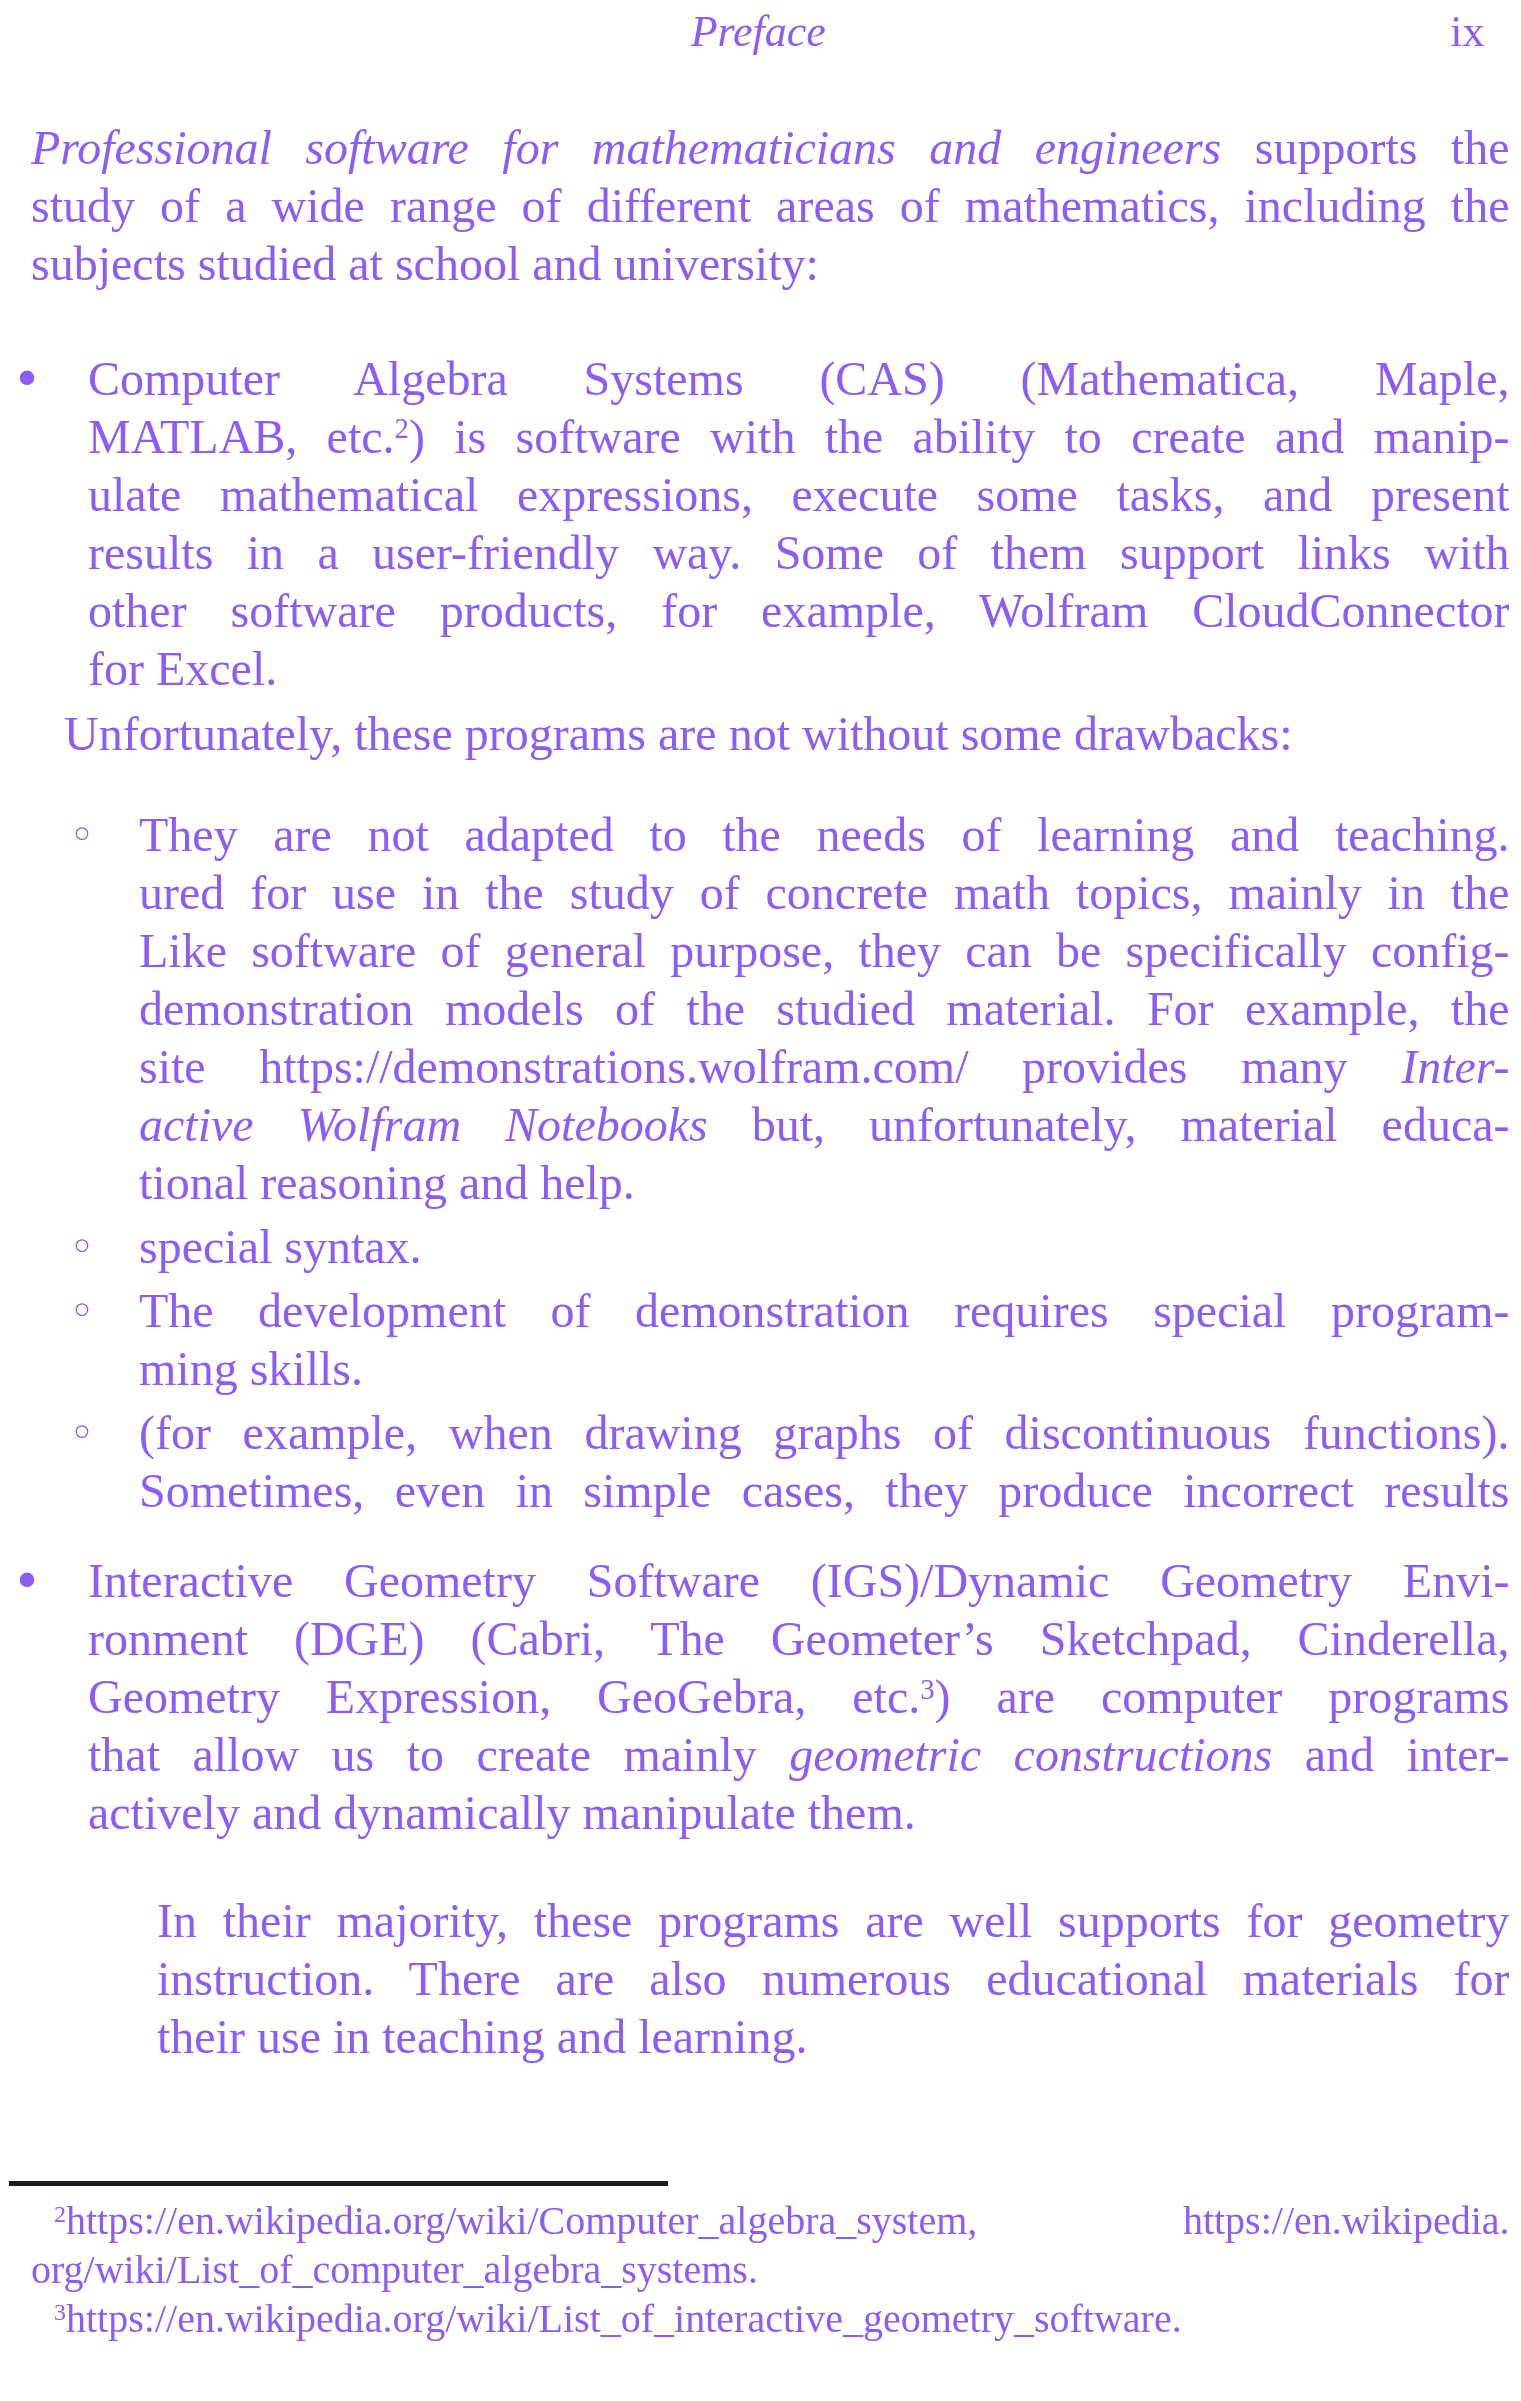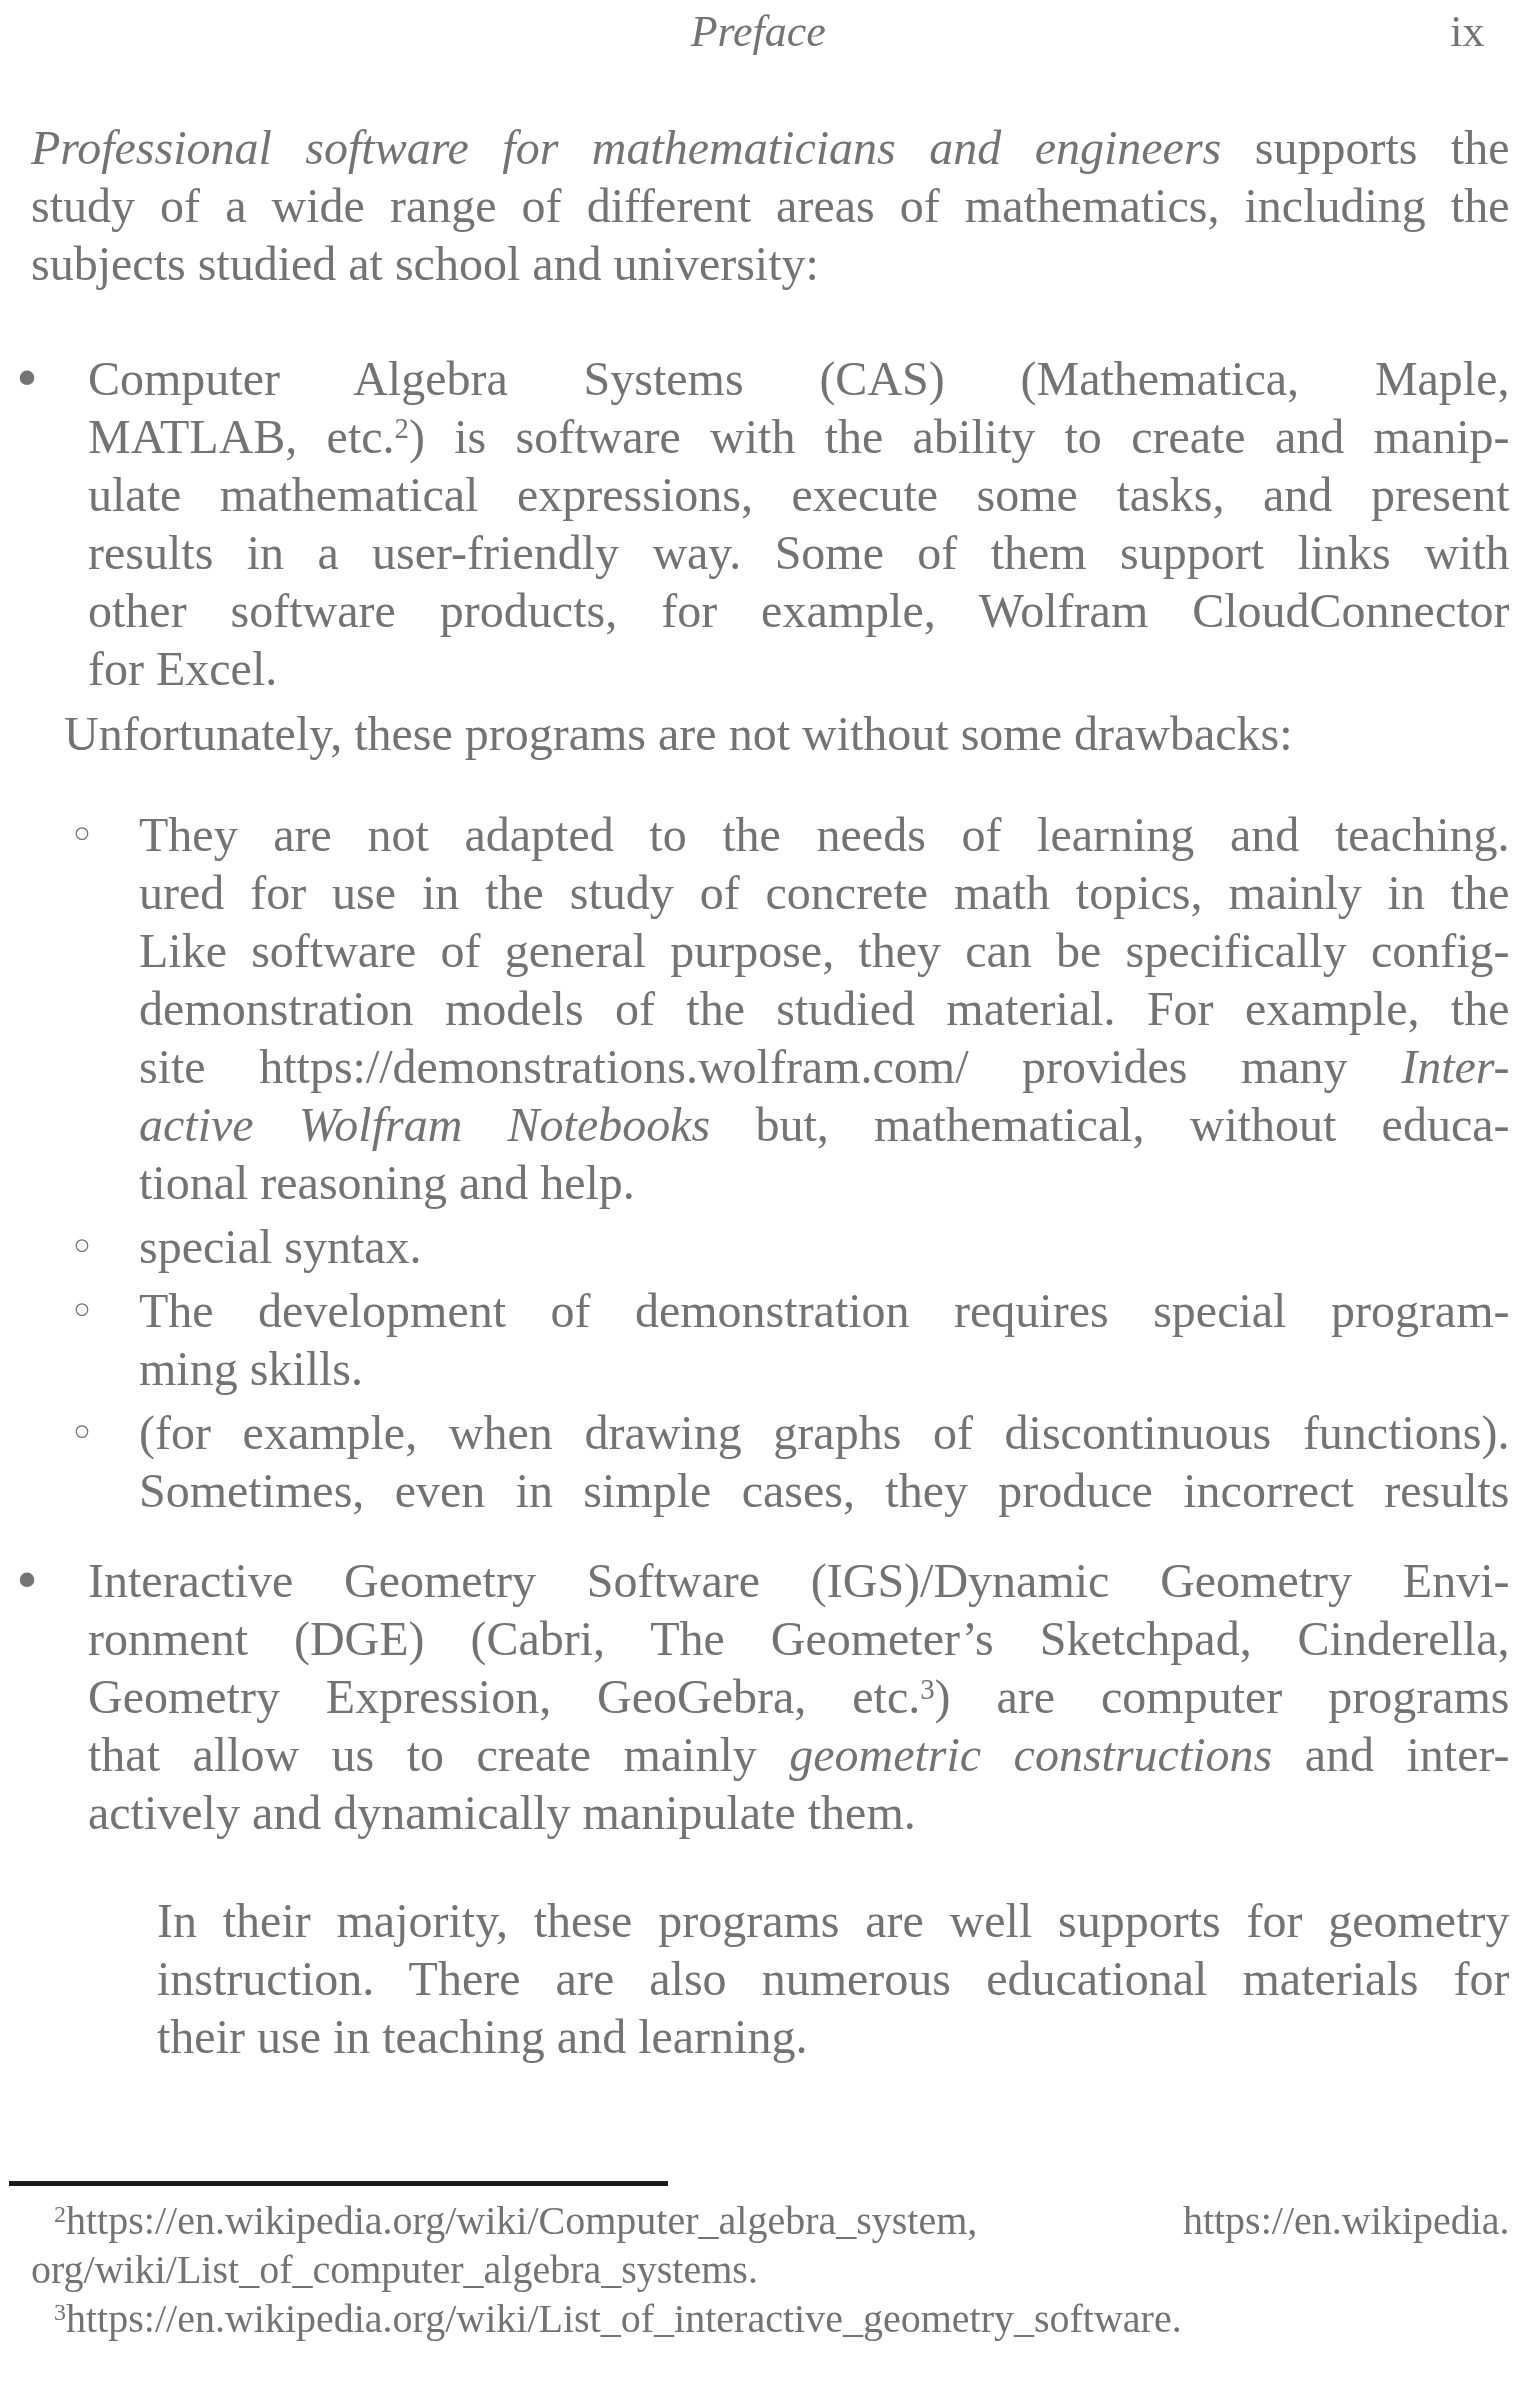--- a/index.html
+++ b/index.html
@@ -2,21 +2,21 @@
 <html style="font-size:14px"><head>
 <meta charset="utf-8">
 <style>
   html,body{margin:0;padding:0;background:#ffffff;}
   .page{
     position:relative;
     width:1521px;height:2401px;
     box-sizing:border-box;
     padding:3.6px 11.5px 0 7px;
     background:#ffffff;
-    color:#737373;
+    color:#8b5cf6;
     font-family:"Liberation Serif","DejaVu Serif",serif;
     font-size:48px;
     line-height:58px;
     overflow:hidden;
   }
   .runhead{position:relative;font-size:44px;line-height:55px;}
   .rh-title{display:block;text-align:center;font-style:italic;}
   .rh-page{position:absolute;top:0;right:25px;font-style:normal;}
 
   .line{display:block;margin-left:24px;}
@@ -74,21 +74,21 @@
 
   <div class="line lead">Unfortunately, these programs are not without some drawbacks:</div>
 
   <div class="item sub s1">
     <span class="marker">◦</span>
     <div class="line just">They are not adapted to the needs of learning and teaching.</div>
     <div class="line just">ured for use in the study of concrete math topics, mainly in the</div>
     <div class="line just">Like software of general purpose, they can be specifically config-</div>
     <div class="line just">demonstration models of the studied material. For example, the</div>
     <div class="line just"><span>site https://demonstrations.wolfram.com/ provides many </span><span class="it">Inter-</span></div>
-    <div class="line just"><span class="it">active Wolfram Notebooks</span><span> but, mathematical, without educa-</span></div>
+    <div class="line just"><span class="it">active Wolfram Notebooks</span><span> but, unfortunately, material educa-</span></div>
     <div class="line">tional reasoning and help.</div>
   </div>
 
   <div class="item sub s2">
     <span class="marker">◦</span>
     <div class="line">special syntax.</div>
   </div>
 
   <div class="item sub s3">
     <span class="marker">◦</span>

